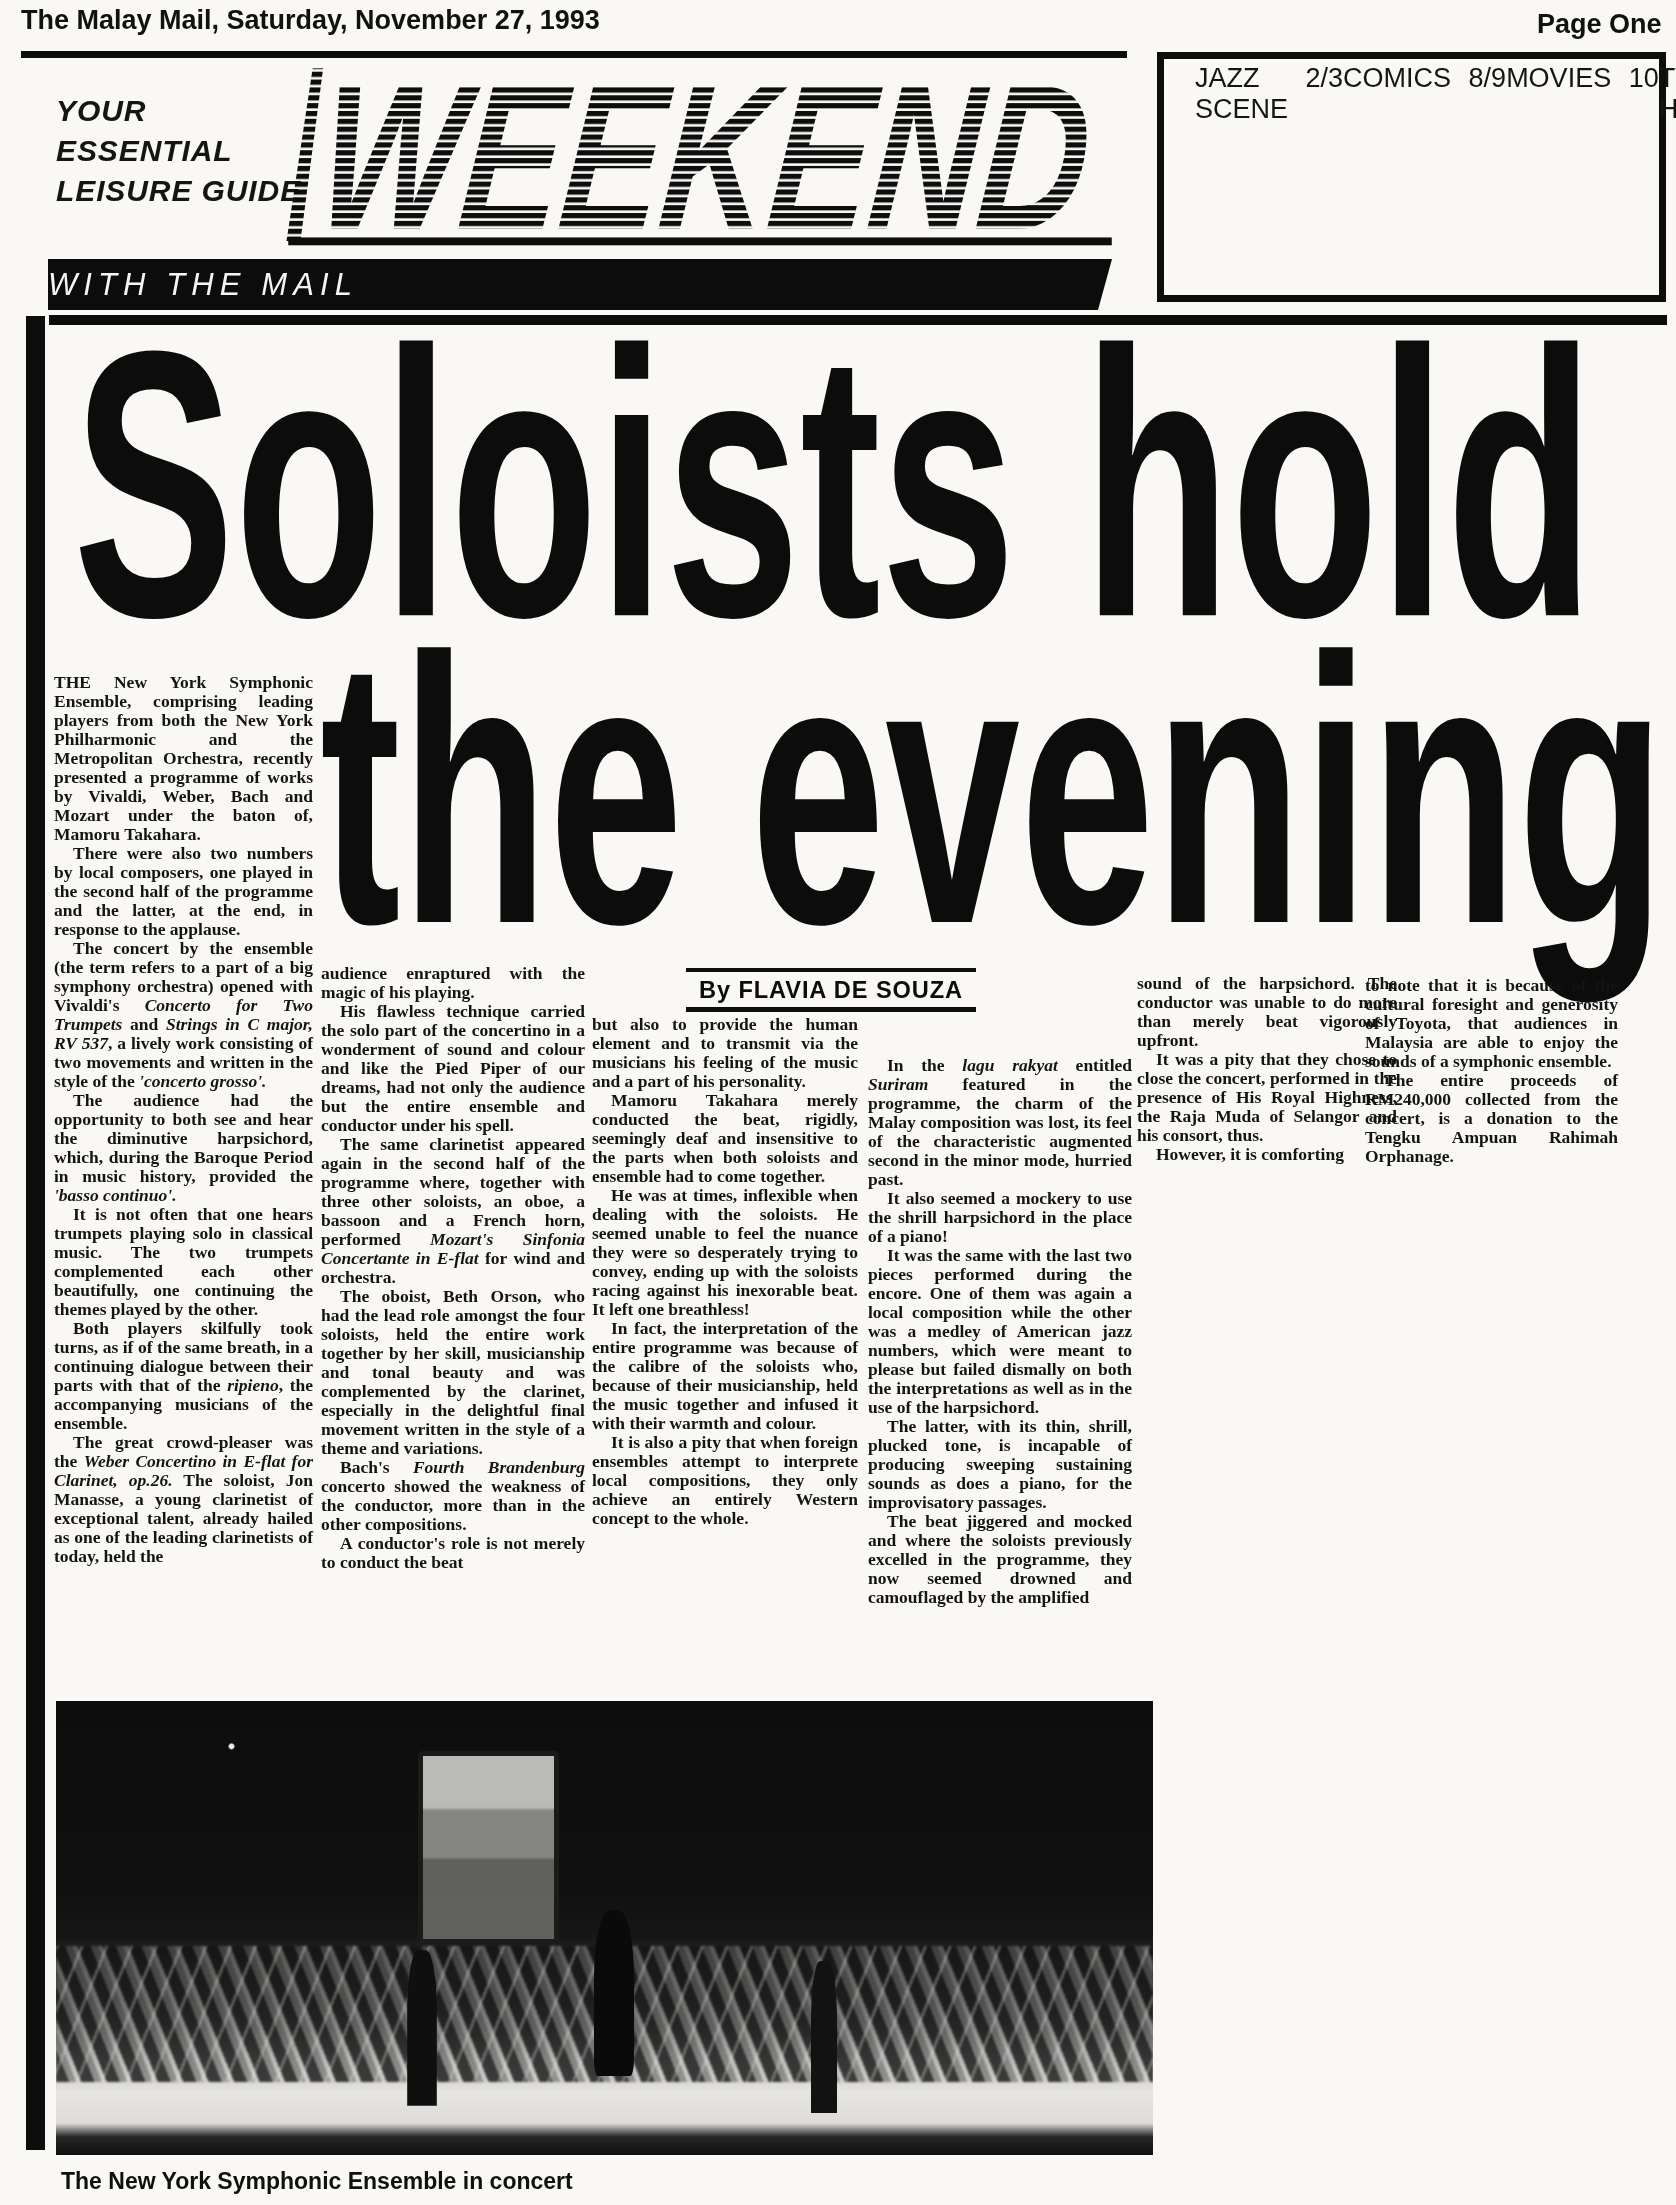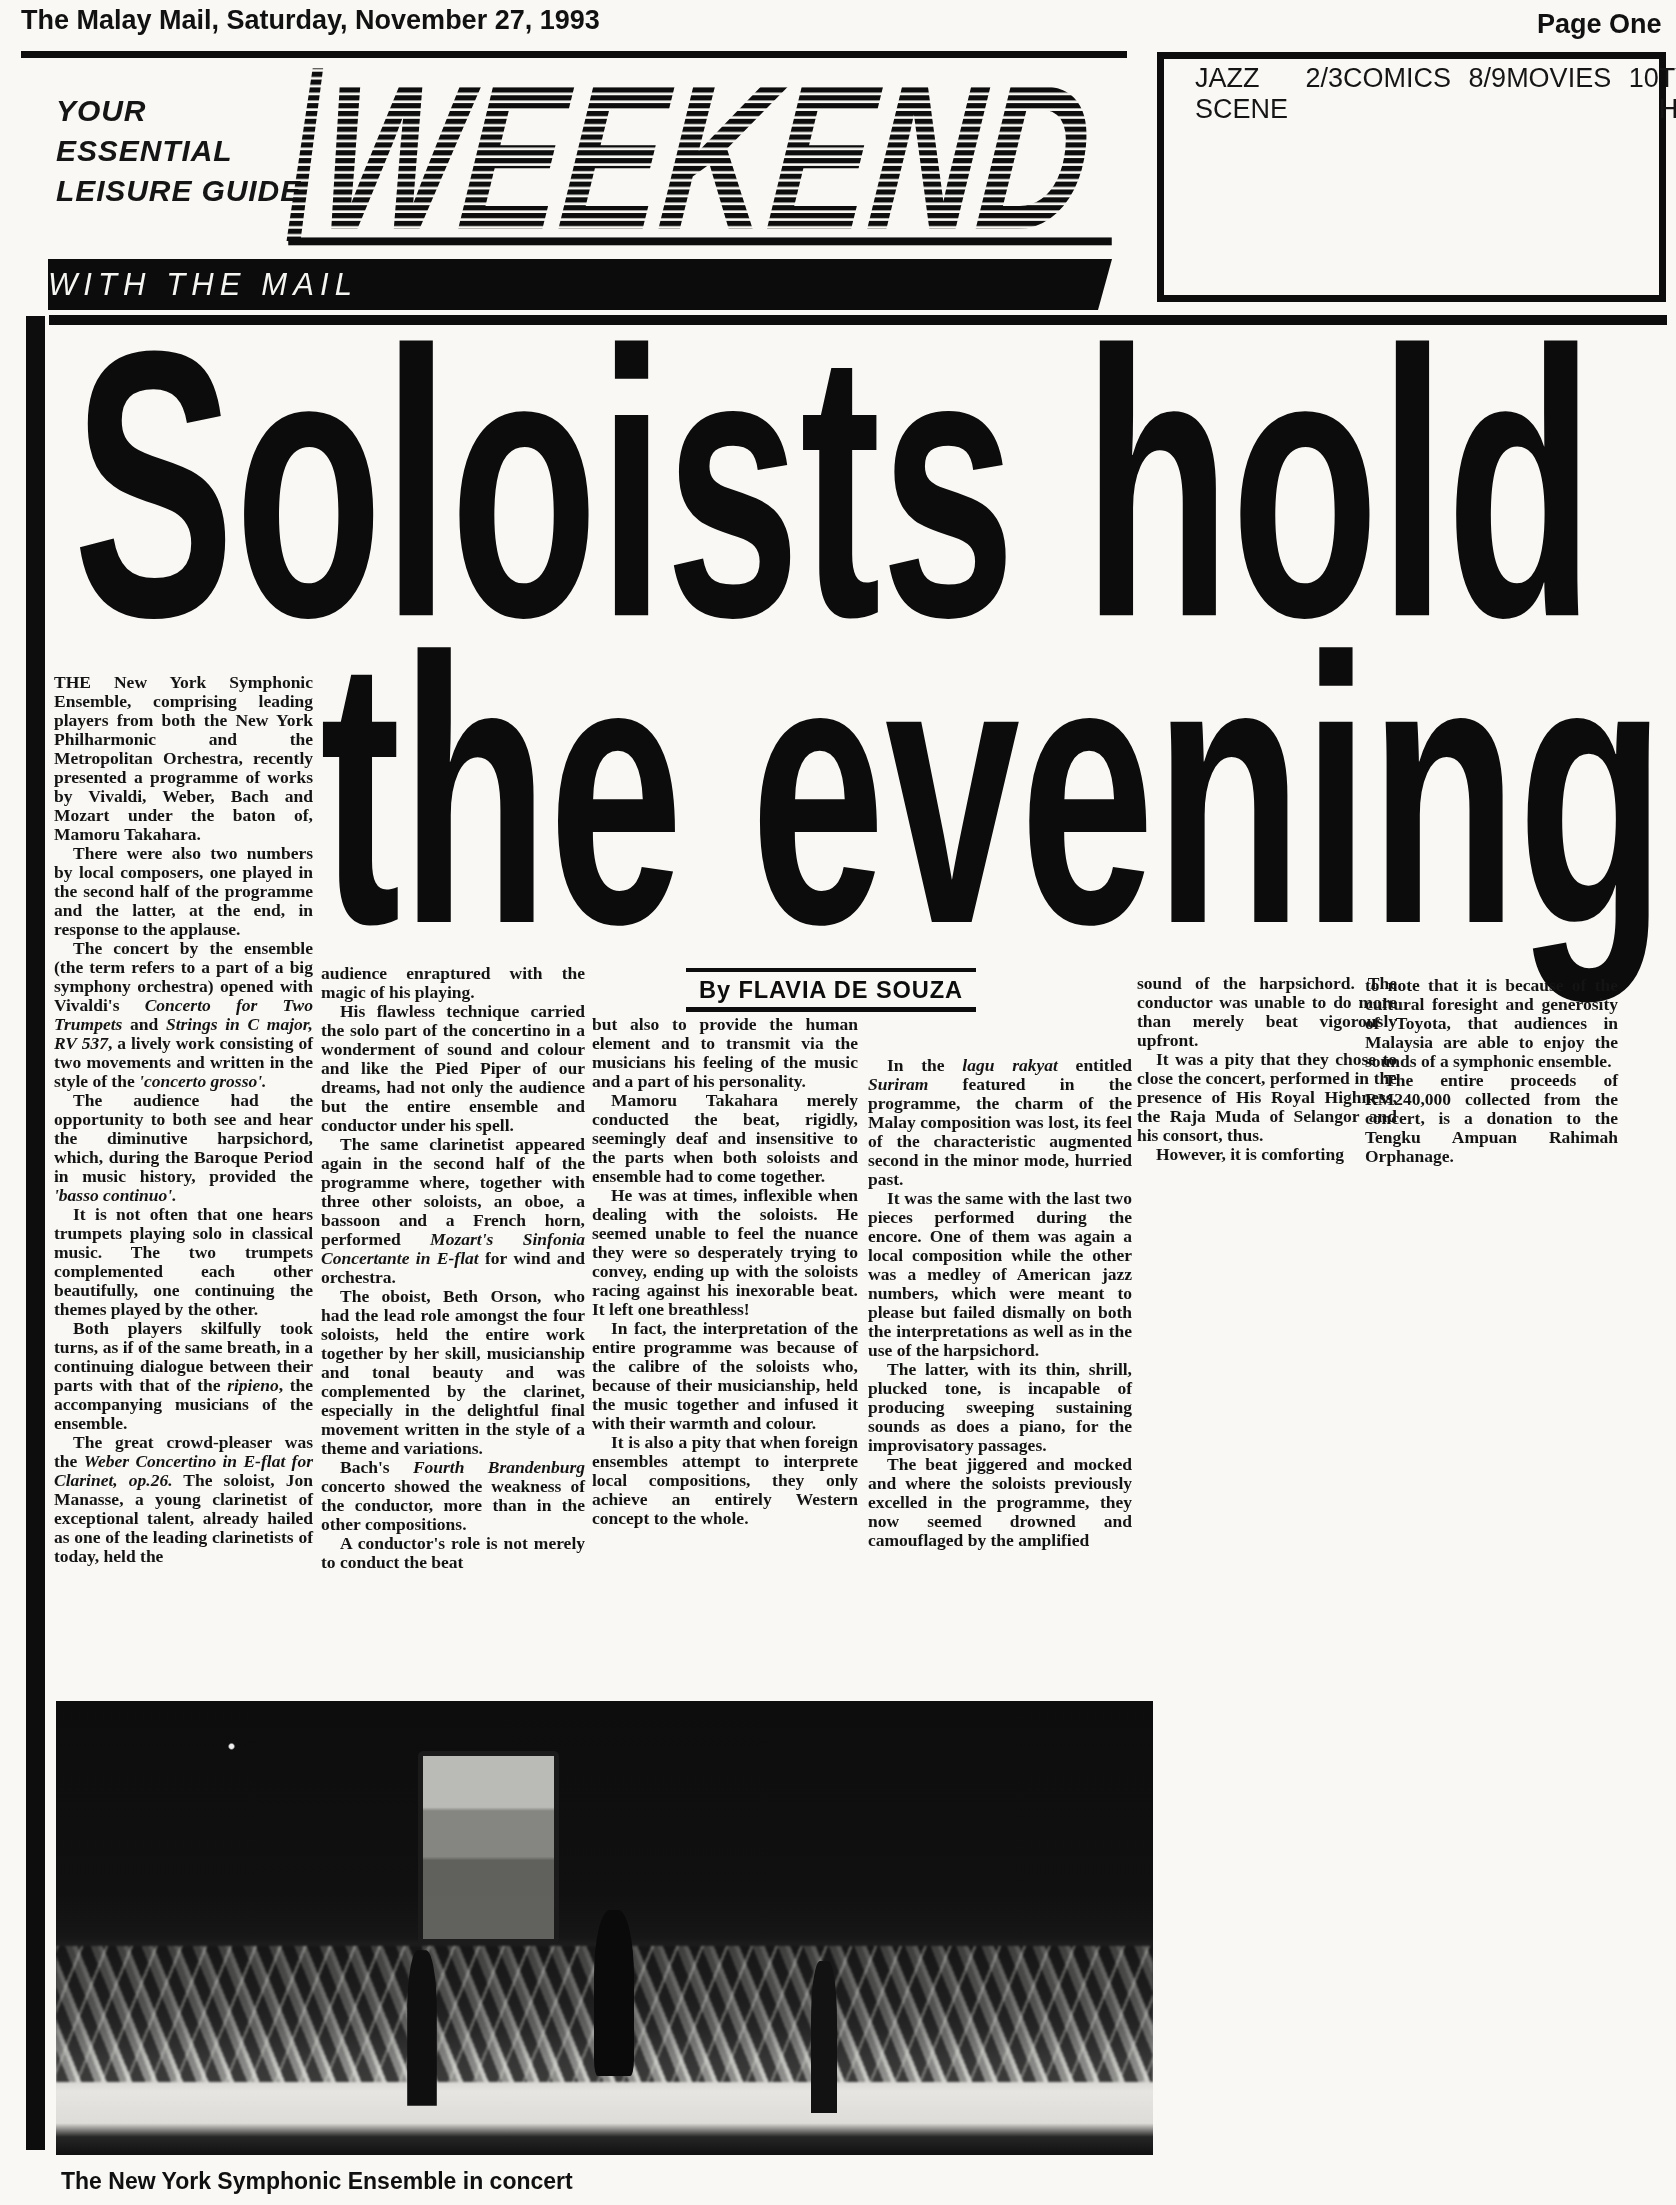--- a/index.html
+++ b/index.html
@@ -210,20 +210,21 @@
     </div>
   <div class="col c3">
       <p><span>but also to provide the human element and to transmit via the musicians his feeling of the music and a part of his personality.</span></p>
       <p class="ind"><span>Mamoru Takahara merely conducted the beat, rigidly, seemingly deaf and insensitive to the parts when both soloists and ensemble had to come together.</span></p>
       <p class="ind"><span>He was at times, inflexible when dealing with the soloists. He seemed unable to feel the nuance they were so desperately trying to convey, ending up with the soloists racing against his inexorable beat. It left one breathless!</span></p>
       <p class="ind"><span>In fact, the interpretation of the entire programme was because of the calibre of the soloists who, because of their musicianship, held the music together and infused it with their warmth and colour.</span></p>
       <p class="ind"><span>It is also a pity that when foreign ensembles attempt to interprete local compositions, they only achieve an entirely Western concept to the whole.</span></p>
     </div>
   <div class="col c4">
       <p class="ind"><span>In the </span><span class="it">lagu rakyat</span><span> entitled </span><span class="it">Suriram</span><span> featured in the programme, the charm of the Malay composition was lost, its feel of the characteristic augmented second in the minor mode, hurried past.</span></p>
+      <p class="ind"><span>It also seemed a mockery to use the shrill harpsichord in the place of a piano!</span></p>
       <p class="ind"><span>It was the same with the last two pieces performed during the encore. One of them was again a local composition while the other was a medley of American jazz numbers, which were meant to please but failed dismally on both the interpretations as well as in the use of the harpsichord.</span></p>
       <p class="ind"><span>The latter, with its thin, shrill, plucked tone, is incapable of producing sweeping sustaining sounds as does a piano, for the improvisatory passages.</span></p>
       <p class="ind"><span>The beat jiggered and mocked and where the soloists previously excelled in the programme, they now seemed drowned and camouflaged by the amplified</span></p>
     </div>
   <div class="col c5">
       <p><span>sound of the harpsichord. The conductor was unable to do more than merely beat vigorously upfront.</span></p>
       <p class="ind"><span>It was a pity that they chose to close the concert, performed in the presence of His Royal Highness, the Raja Muda of Selangor and his consort, thus.</span></p>
       <p class="ind"><span>However, it is comforting</span></p>
     </div>
   <div class="col c6">

